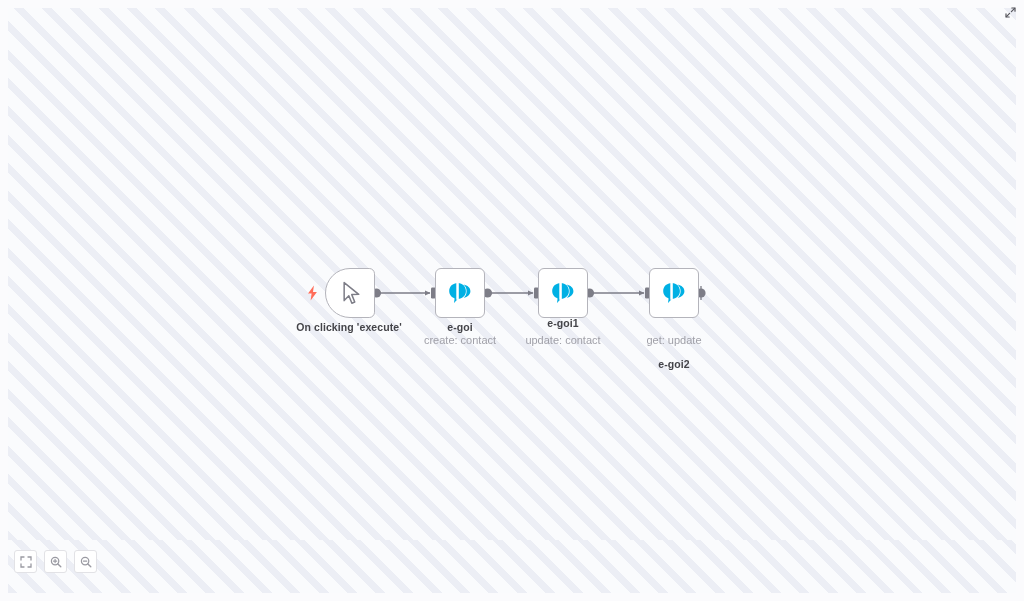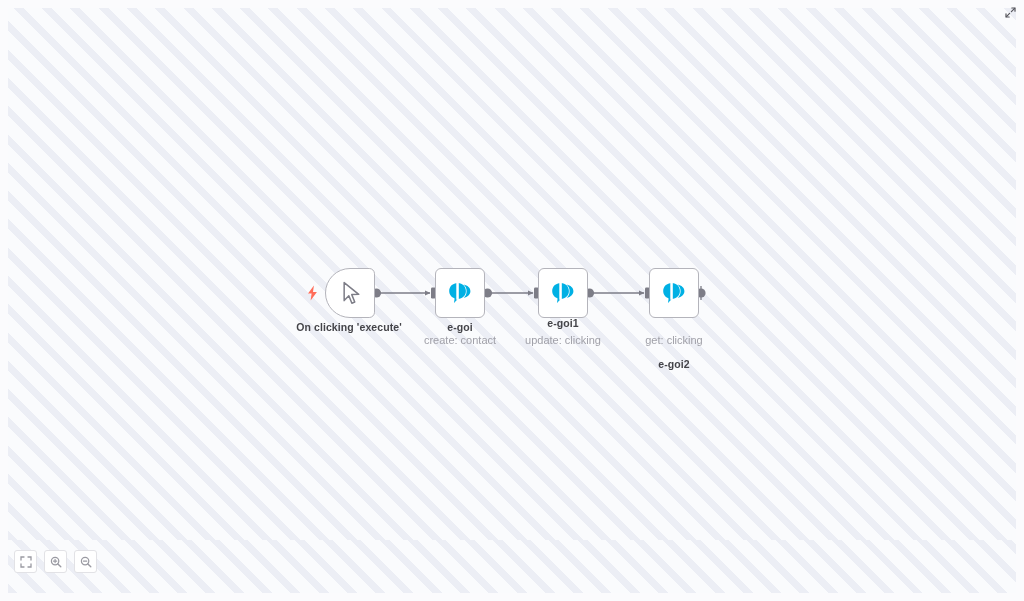--- a/index.html
+++ b/index.html
@@ -238,31 +238,31 @@
   <div class="node-sublabel" style="left:380px; top:334px;">create: contact</div>
 
   <div class="op-box" style="left:538px;">
     <svg class="op-icon" viewBox="0 0 26 26">
       <path d="M10.9 3.0 C5.6 3.0 2.2 6.6 2.2 11.1 C2.2 14.6 4.3 17.4 7.6 18.4 L7.0 23.0 L10.8 18.9 C15.6 18.8 18.9 15.7 18.9 11.1 C18.9 6.6 15.6 3.0 10.9 3.0 Z" fill="#00b0e4"></path>
       <path d="M16.6 4.6 C20.6 5.4 23.4 8.0 23.4 11.2 C23.4 14.4 20.6 17.0 16.6 17.8 C18.6 16.1 19.6 13.8 19.6 11.2 C19.6 8.6 18.6 6.3 16.6 4.6 Z" fill="#00b0e4"></path>
       <rect x="9.3" y="2.6" width="2.5" height="17.2" fill="#ffffff"></rect>
     </svg>
   </div>
   <div class="node-label" style="left:483px; top:317px;">e-goi1</div>
-  <div class="node-sublabel" style="left:483px; top:334px;">update: clicking</div>
+  <div class="node-sublabel" style="left:483px; top:334px;">update: contact</div>
 
   <div class="op-box" style="left:649px;">
     <svg class="op-icon" viewBox="0 0 26 26">
       <path d="M10.9 3.0 C5.6 3.0 2.2 6.6 2.2 11.1 C2.2 14.6 4.3 17.4 7.6 18.4 L7.0 23.0 L10.8 18.9 C15.6 18.8 18.9 15.7 18.9 11.1 C18.9 6.6 15.6 3.0 10.9 3.0 Z" fill="#00b0e4"></path>
       <path d="M16.6 4.6 C20.6 5.4 23.4 8.0 23.4 11.2 C23.4 14.4 20.6 17.0 16.6 17.8 C18.6 16.1 19.6 13.8 19.6 11.2 C19.6 8.6 18.6 6.3 16.6 4.6 Z" fill="#00b0e4"></path>
       <rect x="9.3" y="2.6" width="2.5" height="17.2" fill="#ffffff"></rect>
     </svg>
   </div>
   <div class="node-label" style="left:594px; top:321px;margin-top:37px;">e-goi2</div>
-  <div class="node-sublabel" style="left:594px; top:334px;">get: clicking</div>
+  <div class="node-sublabel" style="left:594px; top:334px;">get: update</div>
 
   <div class="toolbar">
 
     <button class="tool-btn">
       <svg width="12" height="12" viewBox="0 0 12 12">
         <path d="M1,4 L1,1 L4,1 M8,1 L11,1 L11,4 M11,8 L11,11 L8,11 M4,11 L1,11 L1,8" fill="none" stroke="#9a9aa2" stroke-width="1.3" stroke-linecap="round"></path>
       </svg>
     </button>
 
     <button class="tool-btn">

